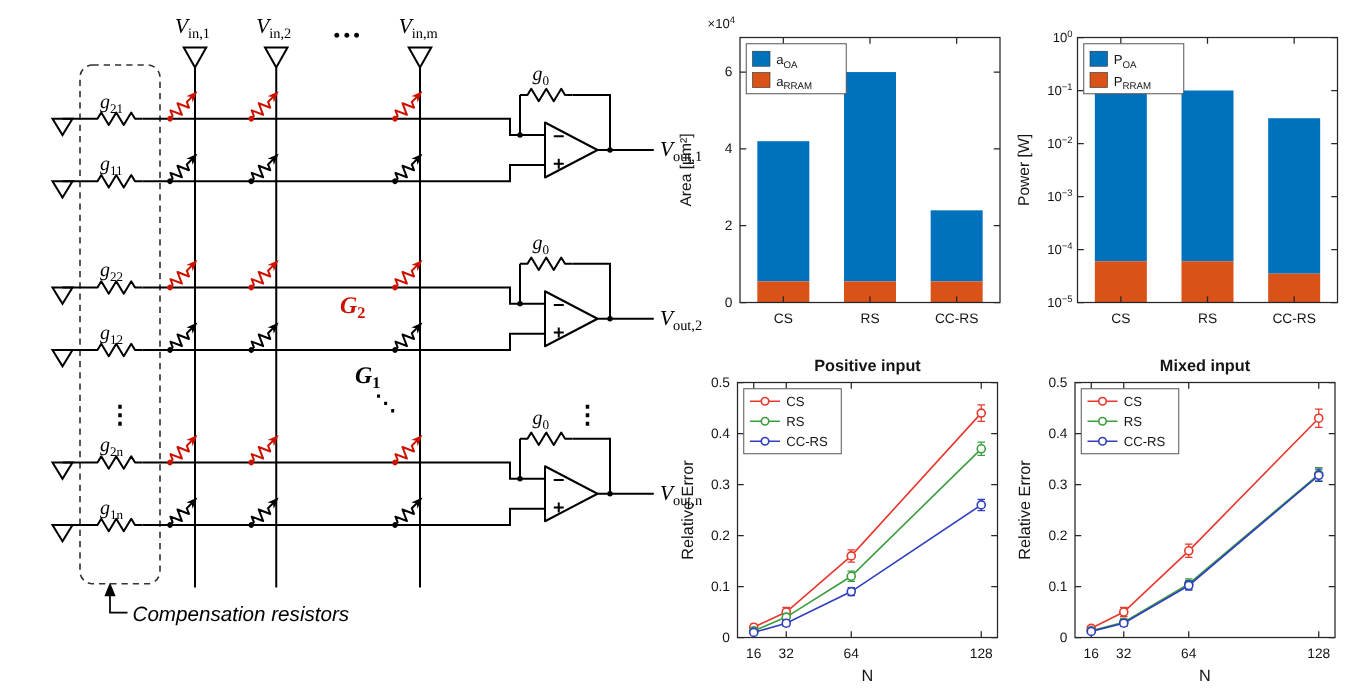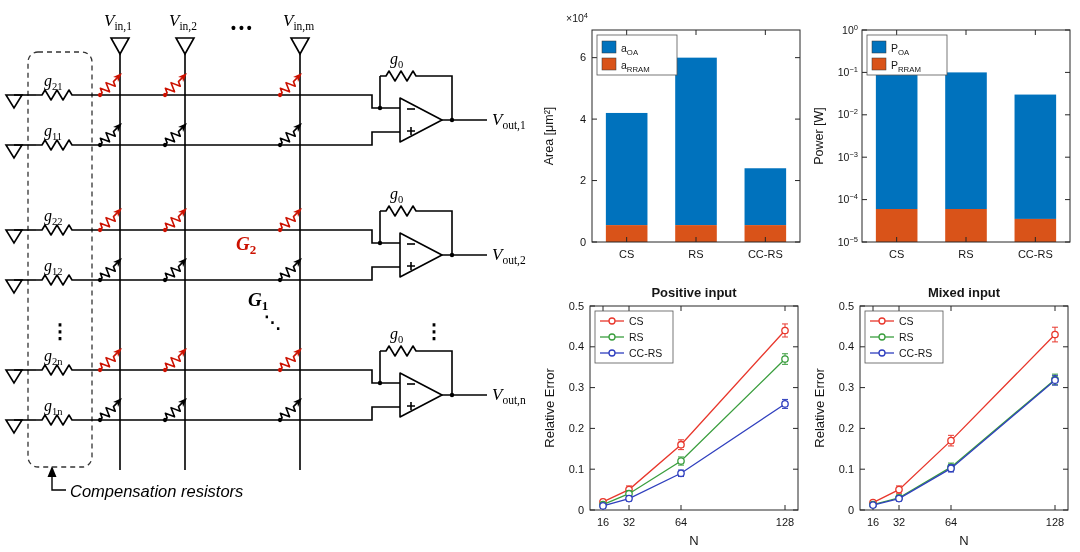--- a/index.html
+++ b/index.html
@@ -1,18 +1,18 @@
 <!DOCTYPE html>
 <html><head>
 <meta charset="utf-8">
 <style>
   html,body{margin:0;padding:0;background:#fff;}
   #stage{position:relative;width:1080px;height:552px;background:#fff;overflow:hidden;
          font-family:"Liberation Sans",sans-serif;}
-  #circuit{position:absolute;left:0;top:0;width:540px;height:488px;}
+  #circuit{position:absolute;left:0;top:0;width:540px;height:488px;padding-left:36px;}
   #charts{position:absolute;left:540px;top:0;width:540px;height:552px;
           display:grid;grid-template-columns:270px 270px;grid-template-rows:276px 276px;}
   .chart{position:relative;}
   
   .vmain{font-family:"Liberation Serif",serif;font-style:italic;font-size:17px;fill:#000;}
   .vsub{font-family:"Liberation Serif",serif;font-style:normal;font-size:11.5px;fill:#000;}
   .gmain{font-family:"Liberation Serif",serif;font-style:italic;font-size:16px;fill:#000;}
   .gsub{font-family:"Liberation Serif",serif;font-style:normal;font-size:10.5px;fill:#000;}
   .Gmain{font-family:"Liberation Serif",serif;font-style:italic;font-weight:bold;font-size:19px;}
   .Gsub{font-family:"Liberation Serif",serif;font-weight:bold;font-size:13px;}

